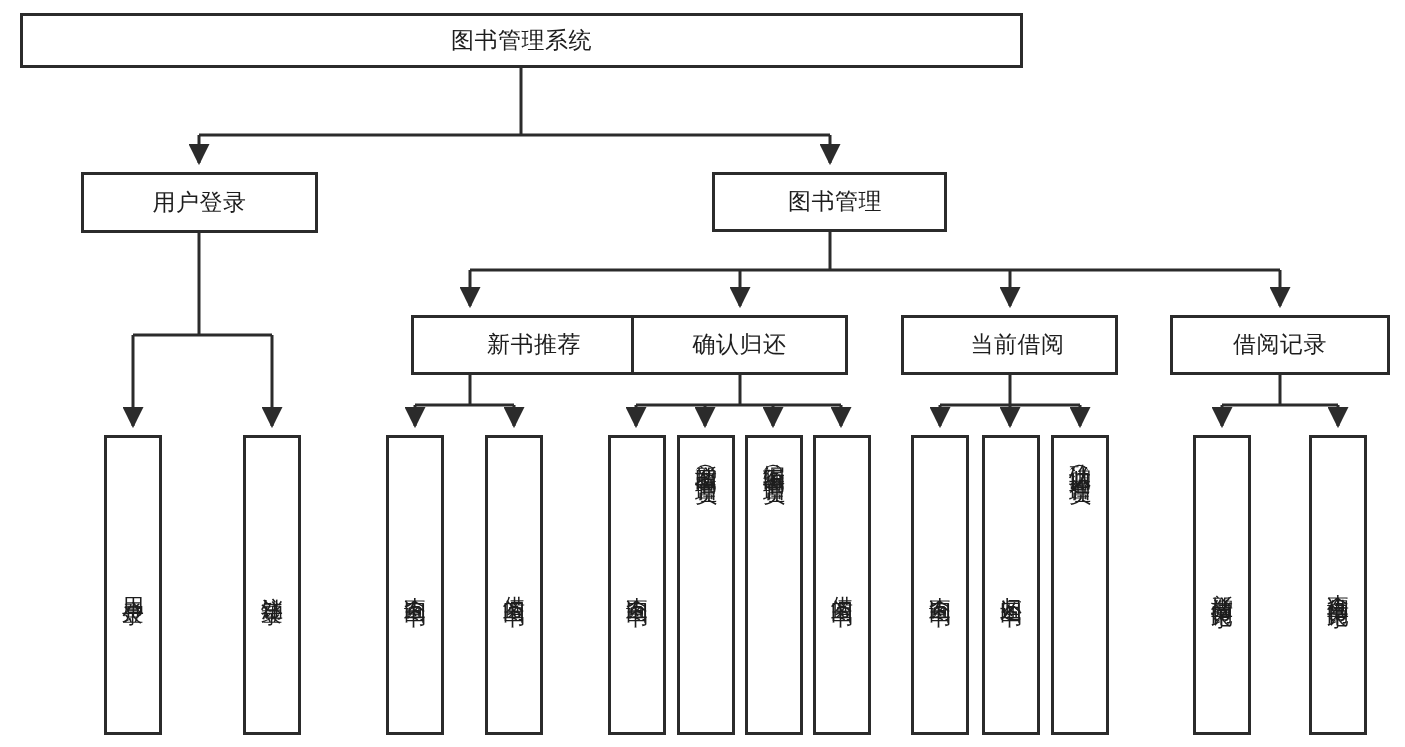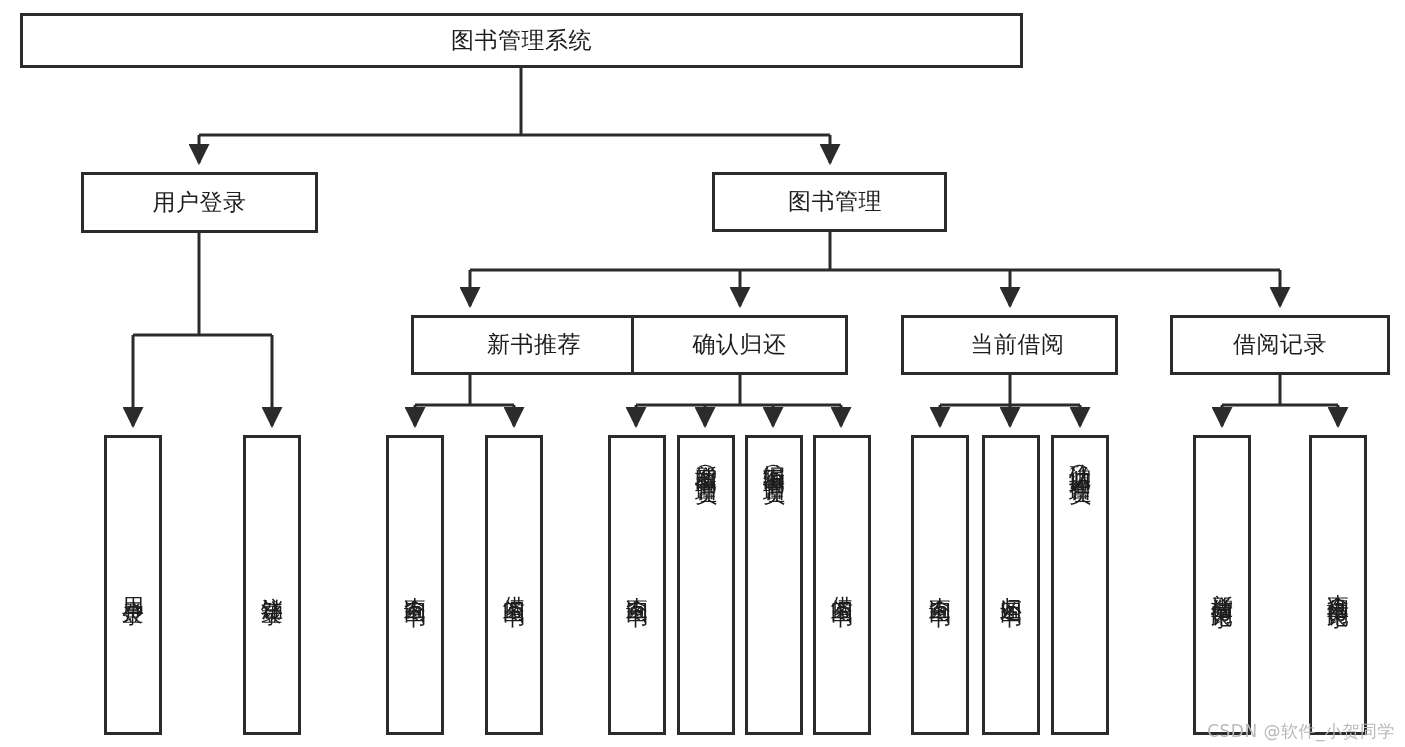--- a/index.html
+++ b/index.html
@@ -202,15 +202,14 @@
   </div>
 
   <div class="node vertical centered" style="left:1193px; top:435px; width:58px; height:300px;">
     <span class="label">新增借阅记录</span>
   </div>
 
   <div class="node vertical centered" style="left:1309px; top:435px; width:58px; height:300px;">
     <span class="label">查询借阅记录</span>
   </div>
 
-  <div class="watermark">CSDN @软件_小贺同学</div>
 
 </div>
 
 </body></html>

